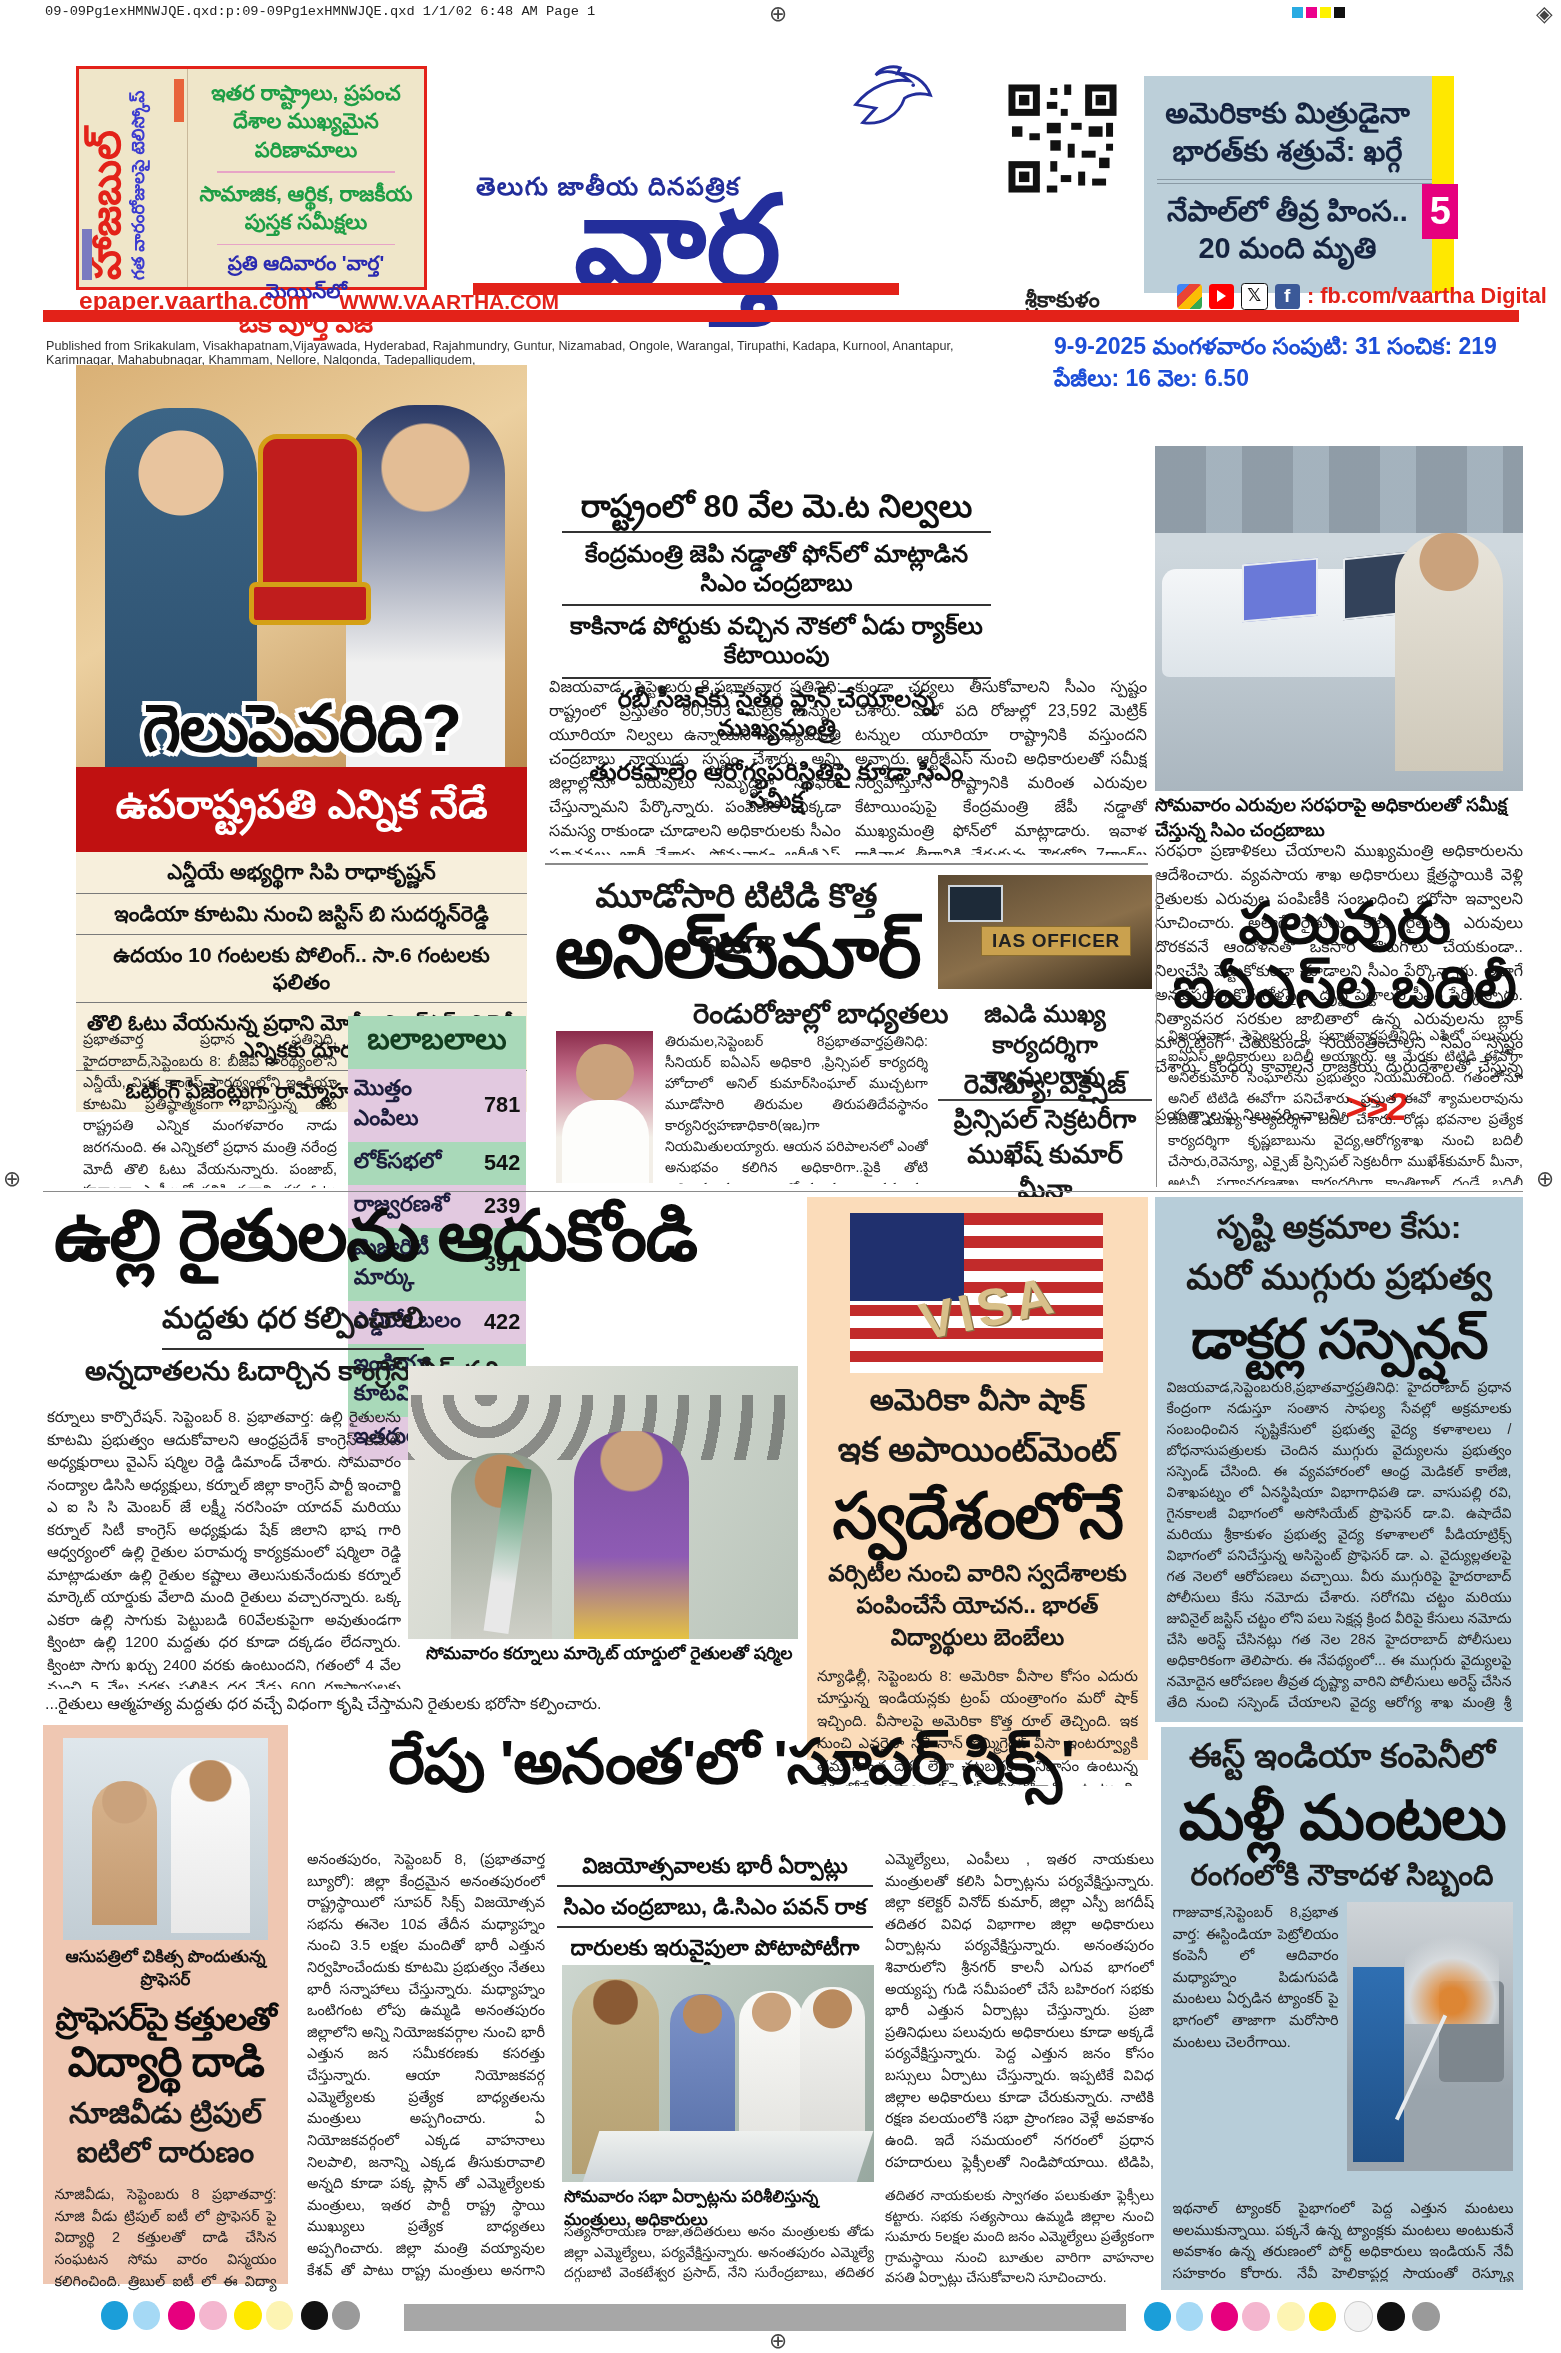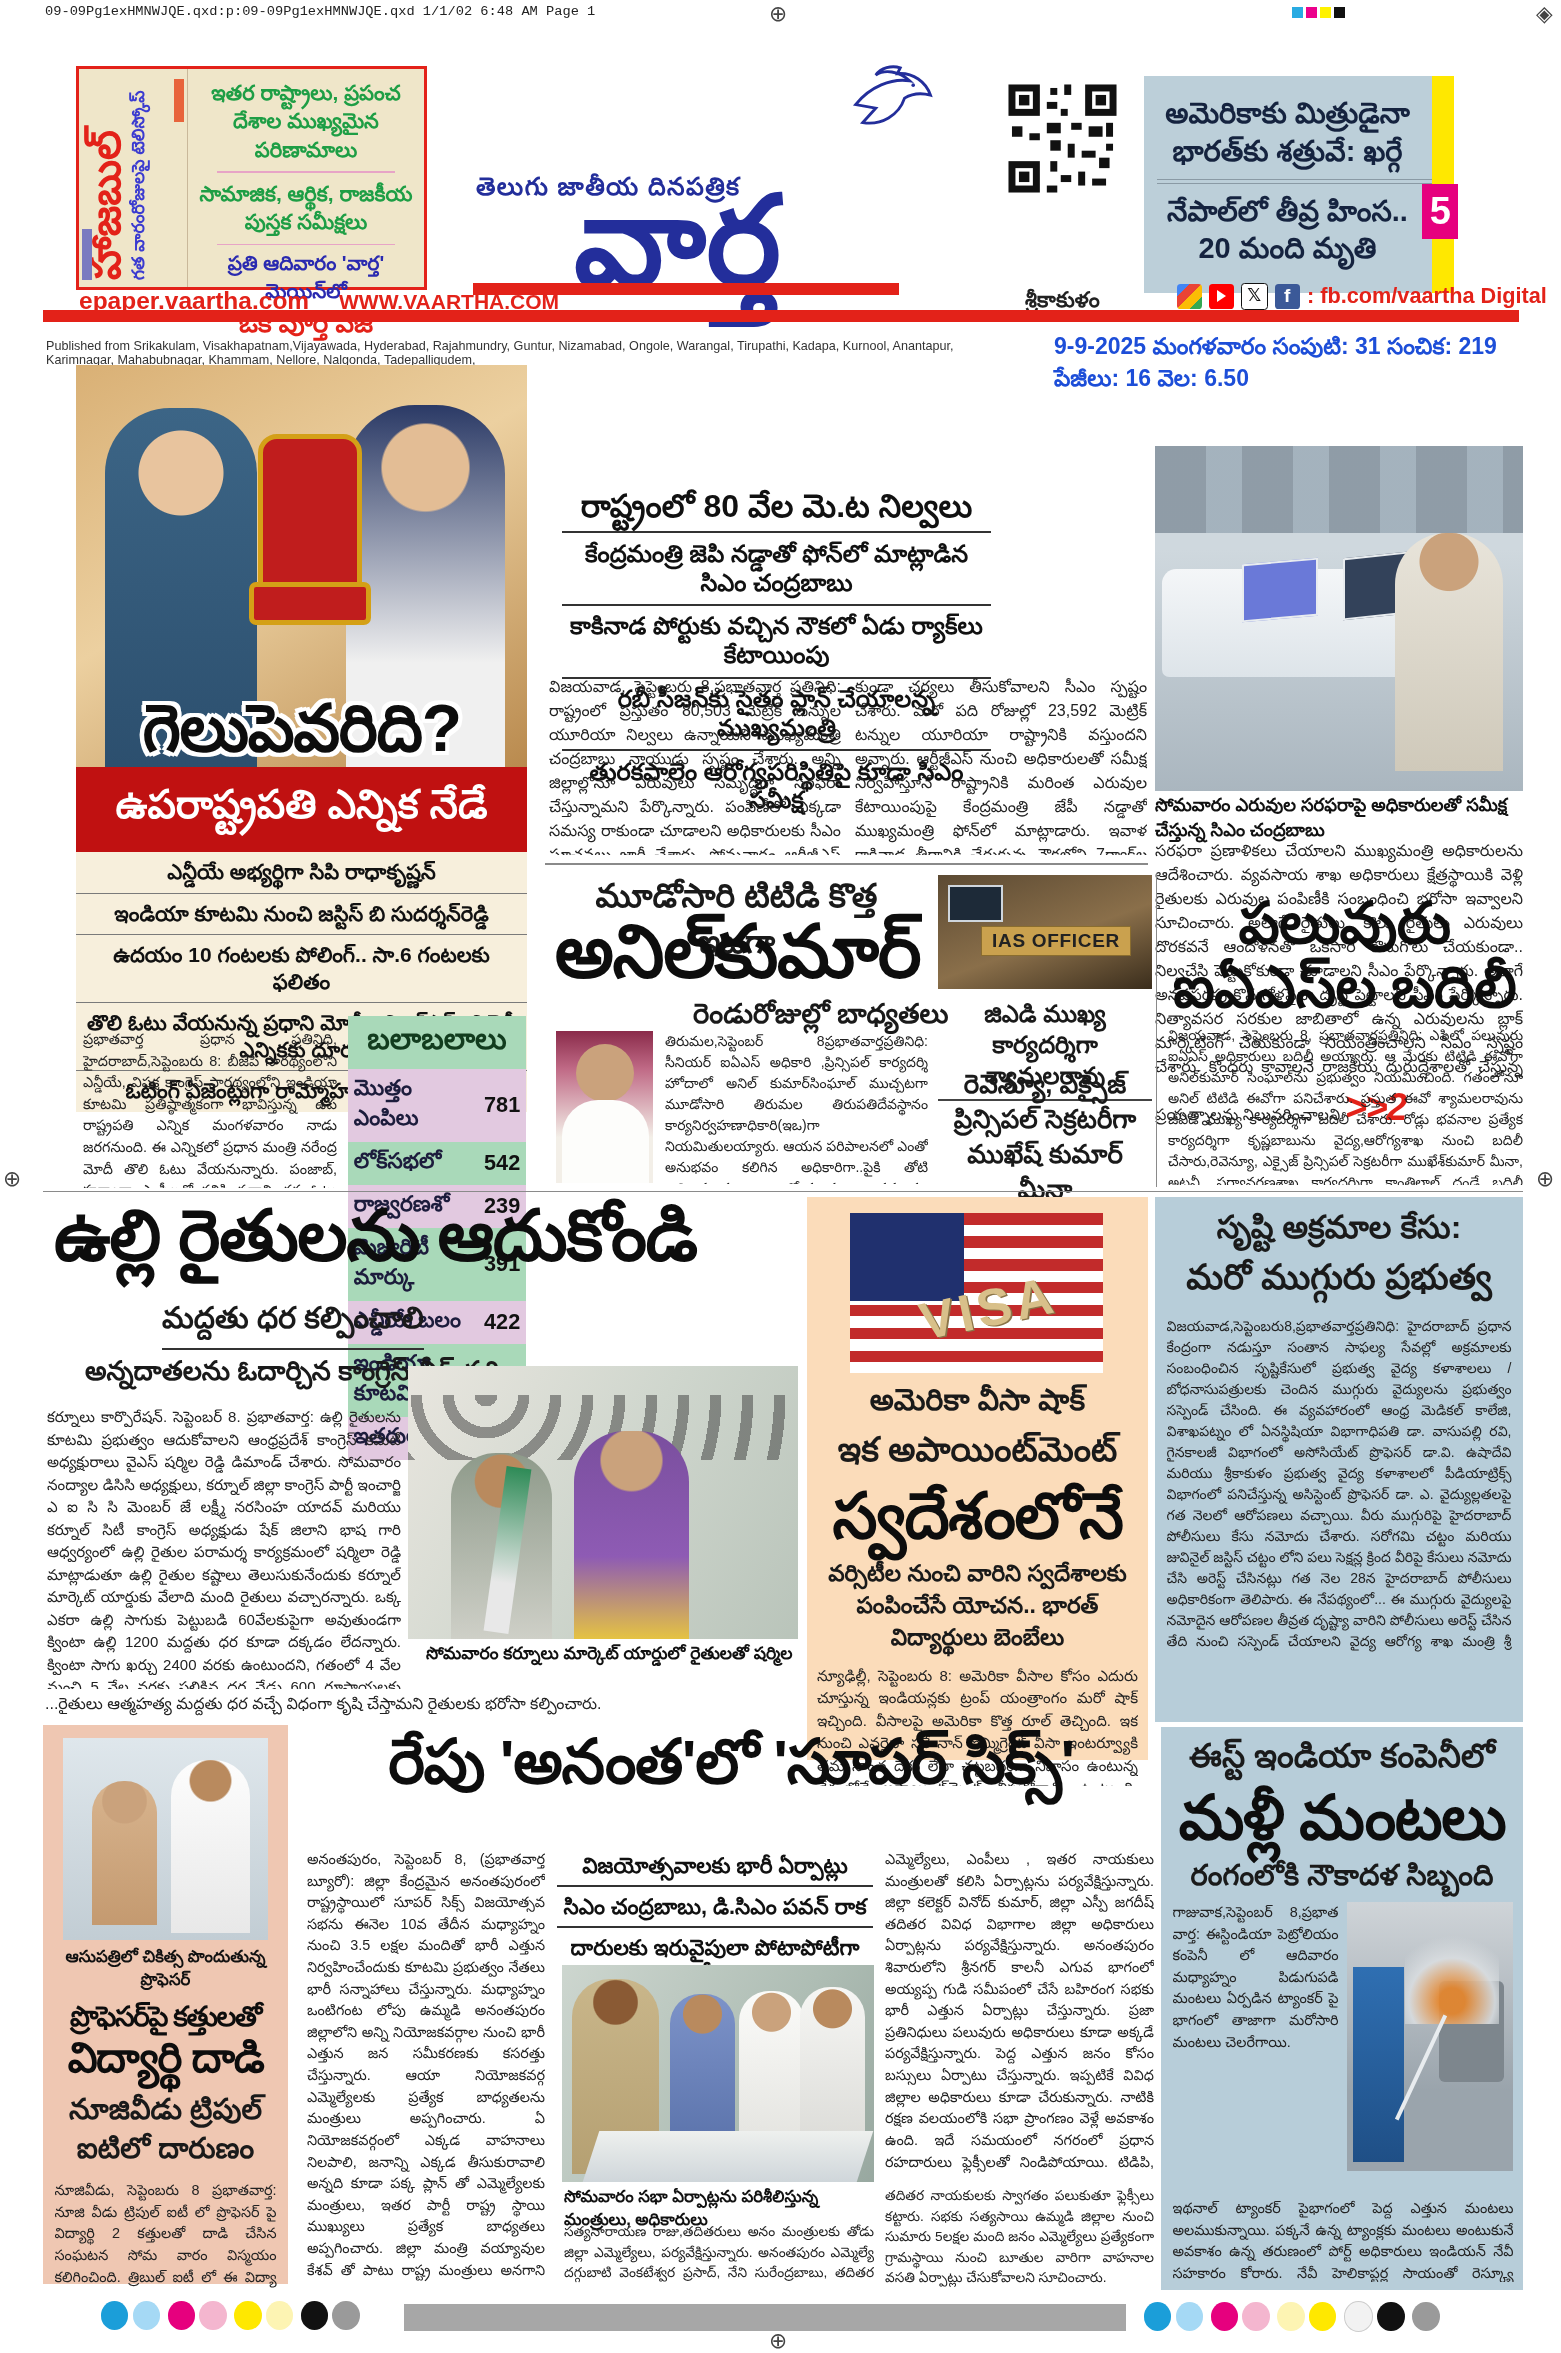--- a/index.html
+++ b/index.html
@@ -291,30 +291,31 @@
     <div class="headline ctr" style="font-size:64px;margin-top:7.2px;">స్వదేశంలోనే</div>
     <div class="b ctr" style="font-size:23px;margin:8.7px 8.7px 0;line-height:1.4;">వర్సిటీల నుంచి వారిని స్వదేశాలకు పంపించేసే యోచన.. భారత్ విద్యార్థులు బెంబేలు</div>
     <div class="body-txt just" style="margin:11.5px 10px 0;font-size:15px;height:121px;overflow:hidden;">
       <span>న్యూఢిల్లీ, సెప్టెంబరు 8: అమెరికా వీసాల కోసం ఎదురు చూస్తున్న ఇండియన్లకు ట్రంప్ యంత్రాంగం మరో షాక్ ఇచ్చింది. వీసాలపై అమెరికా కొత్త రూల్ తెచ్చింది. ఇక నుంచి ఎవరైనా సరే నాన్ ఇమ్మిగ్రెంట్ వీసా ఇంటర్వ్యూకి తమ సొంత దేశం లేదా చట్టబద్ధంగా నివాసం ఉంటున్న దేశంలోనే అపాయింట్‌మెంట్ తీసుకోవాల్సి ఉంటుంది. ఈనిబంధన తక్షణమే అమల్లోకి వస్తుందని అమెరికా</span> 
     </div>
   </div>
 
   <div class="abs box-blue" style="left:1155px;top:1197px;width:368px;height:525px;">
     <div class="b ctr" style="font-size:32px;padding-top:11.5px;">సృష్టి అక్రమాల కేసు:</div>
     <div class="b ctr" style="font-size:35px;padding-top:4.3px;">మరో ముగ్గురు ప్రభుత్వ</div>
+    <div class="headline ctr" style="font-size:55px;padding-top:5.8px;">డాక్టర్ల సస్పెన్షన్</div>
     <div class="body-txt just" style="margin:10px 11.5px 0;font-size:14px;height:339px;overflow:hidden;">విజయవాడ,సెప్టెంబరు8,ప్రభాతవార్తప్రతినిధి: హైదరాబాద్ ప్రధాన కేంద్రంగా నడుస్తూ సంతాన సాఫల్య సేవల్లో అక్రమాలకు సంబంధించిన సృష్టికేసులో ప్రభుత్వ వైద్య కళాశాలలు / బోధనాసుపత్రులకు చెందిన ముగ్గురు వైద్యులను ప్రభుత్వం సస్పెండ్ చేసింది. ఈ వ్యవహారంలో ఆంధ్ర మెడికల్ కాలేజి, విశాఖపట్నం లో ఏనస్థిషియా విభాగాధిపతి డా. వాసుపల్లి రవి, గైనకాలజీ విభాగంలో అసోసియేట్ ప్రొఫెసర్ డా.వి. ఉషాదేవి మరియు శ్రీకాకుళం ప్రభుత్వ వైద్య కళాశాలలో పీడియాట్రిక్స్ విభాగంలో పనిచేస్తున్న అసిస్టెంట్ ప్రొఫెసర్ డా. ఎ. వైద్యుల్లతలపై గత నెలలో ఆరోపణలు వచ్చాయి. వీరు ముగ్గురిపై హైదరాబాద్ పోలీసులు కేసు నమోదు చేశారు. సరోగమి చట్టం మరియు జువినైల్ జస్టిస్ చట్టం లోని పలు సెక్షన్ల క్రింద వీరిపై కేసులు నమోదు చేసి అరెస్ట్ చేసినట్లు గత నెల 28న హైదరాబాద్ పోలీసులు అధికారికంగా తెలిపారు. ఈ నేపథ్యంలో... ఈ ముగ్గురు వైద్యులపై నమోదైన ఆరోపణల తీవ్రత దృష్ట్యా వారిని పోలీసులు అరెస్ట్ చేసిన తేది నుంచి సస్పెండ్ చేయాలని వైద్య ఆరోగ్య శాఖ మంత్రి శ్రీ సత్యకుమార్ యాదవ్ ఆదేశాలిచ్చారు. వీరిని విధుల్లో కొనసాగిస్తే వ్యవస్థ పట్ల ప్రజా విశ్వాసం సన్నగిల్లుతుందని, కేసుల విచారణకు ఆటంకం కలిగించే అవకాశమున్నందున వారిని సస్పెండ్ చేయాలని మంత్రి ఆదేశించారు. ఈ ముగ్గురు వైద్యులు సృష్టి అక్రమాల కేసులో అరెస్ట్ అయినట్లు గత నెల 9న వార్తలోచ్చాయని, వారిపై చర్యలు తీసుకొనటానికి ఆలస్యం జరుగకయుందని మంత్రి వాకబు చేశారు.</div>
   </div>
 
   <div class="abs box-pink" style="left:43px;top:1725px;width:245px;height:559px;">
     <div class="photo" style="left:20px;top:13px;width:205px;height:202px;background:linear-gradient(#dfe7ec,#c2cdd4);">
       <div class="abs" style="left:29px;top:43px;width:65px;height:144px;background:radial-gradient(circle at 50% 14%,#caa27c 0 21.7px,transparent 23px),linear-gradient(#d8b48e,#c49a70);border-radius:32px 32px 0 0;"></div>
       <div class="abs" style="left:108px;top:21.7px;width:79px;height:173px;background:radial-gradient(circle at 50% 12%,#b98a5e 0 20px,transparent 21.7px),linear-gradient(#fdfdfd,#e8e8e8);border-radius:36px 36px 0 0;"></div>
     </div>
     <div class="cap ctr" style="margin-top:222px;font-size:16.6px;padding:0 7.2px;">ఆసుపత్రిలో చికిత్స పొందుతున్న ప్రొఫెసర్</div>
-    <div class="headline ctr" style="font-size:28px;margin-top:10px;">ప్రొఫెసర్‌పై కత్తులతో</div>
+    <div class="headline ctr" style="font-size:32px;margin-top:10px;">ప్రొఫెసర్‌పై కత్తులతో</div>
     <div class="headline ctr" style="font-size:42px;margin-top:5.8px;">విద్యార్థి దాడి</div>
     <div class="b ctr" style="font-size:29px;margin:11.5px 14.4px 0;line-height:1.35;">నూజివీడు ట్రిపుల్ ఐటిలో దారుణం</div>
     <div class="body-txt just" style="margin:11.5px 11.5px 0;font-size:14.4px;height:108px;overflow:hidden;">
       <span>నూజివీడు, సెప్టెంబరు 8 ప్రభాతవార్త: నూజి వీడు ట్రిపుల్ ఐటీ లో ప్రొఫెసర్ పై విద్యార్థి 2 కత్తులతో దాడి చేసిన సంఘటన సోమ వారం విస్మయం కలిగించింది. త్రిబుల్ ఐటీ లో ఈ విద్యా సంవత్సరంలో విజయనగరం జిల్లా వడ్డీ పేట గ్రామానికి చెందిన వెం కటరమణ కుమారుడు వినయ్ పురుషోత్తం ఎంటెక్ సివిల్ ఇంజనీరింగ్ ప్రథమ సం వత్సరం చదువుతున్న విద్యార్థి (అటెండెన్స్) హాజరు శాతం తక్కువగా ఉండటంతో గోపాలరాజు అనే ప్రొఫెసర్ పరీక్ష రాసేందుకు అనుమతించలేదు.</span> 
     </div>
   </div>
 
   <div class="abs headline" style="left:307px;top:1731px;width:848px;font-size:62px;text-align:center;">రేపు 'అనంత'లో 'సూపర్ సిక్స్'</div>
   <div class="abs body-txt just" style="left:307px;top:1849px;width:238px;height:433px;font-size:14.4px;overflow:hidden;">అనంతపురం, సెప్టెంబర్ 8, (ప్రభాతవార్త బ్యూరో): జిల్లా కేంద్రమైన అనంతపురంలో రాష్ట్రస్థాయిలో సూపర్ సిక్స్ విజయోత్సవ సభను ఈనెల 10వ తేదీన మధ్యాహ్నం నుంచి 3.5 లక్షల మందితో భారీ ఎత్తున నిర్వహించేందుకు కూటమి ప్రభుత్వం నేతలు భారీ సన్నాహాలు చేస్తున్నారు. మధ్యాహ్నం ఒంటిగంట లోపు ఉమ్మడి అనంతపురం జిల్లాలోని అన్ని నియోజకవర్గాల నుంచి భారీ ఎత్తున జన సమీకరణకు కసరత్తు చేస్తున్నారు. ఆయా నియోజకవర్గ ఎమ్మెల్యేలకు ప్రత్యేక బాధ్యతలను మంత్రులు అప్పగించారు. ఏ నియోజకవర్గంలో ఎక్కడ వాహనాలు నిలపాలి, జనాన్ని ఎక్కడ తీసుకురావాలి అన్నది కూడా పక్క ప్లాన్ తో ఎమ్మెల్యేలకు మంత్రులు, ఇతర పార్టీ రాష్ట్ర స్థాయి ముఖ్యులు ప్రత్యేక బాధ్యతలు అప్పగించారు. జిల్లా మంత్రి వయ్యావుల కేశవ్ తో పాటు రాష్ట్ర మంత్రులు అనగాని సత్యప్రసాద్, గొట్టిపాటి రవికుమార్, రాంప్రసాద్ రెడ్డి, నారాయణ , సీఎం ప్రోగ్రాం కోఆర్డినేటర్ మంతెన సత్యనారాయణ రాజు అనంతపురంలోని తిష్ట వేసి ఏర్పాట్లు పర్యవేక్షిస్తున్నారు.</div>
   <div class="abs" style="left:557px;top:1846px;width:316px;">

